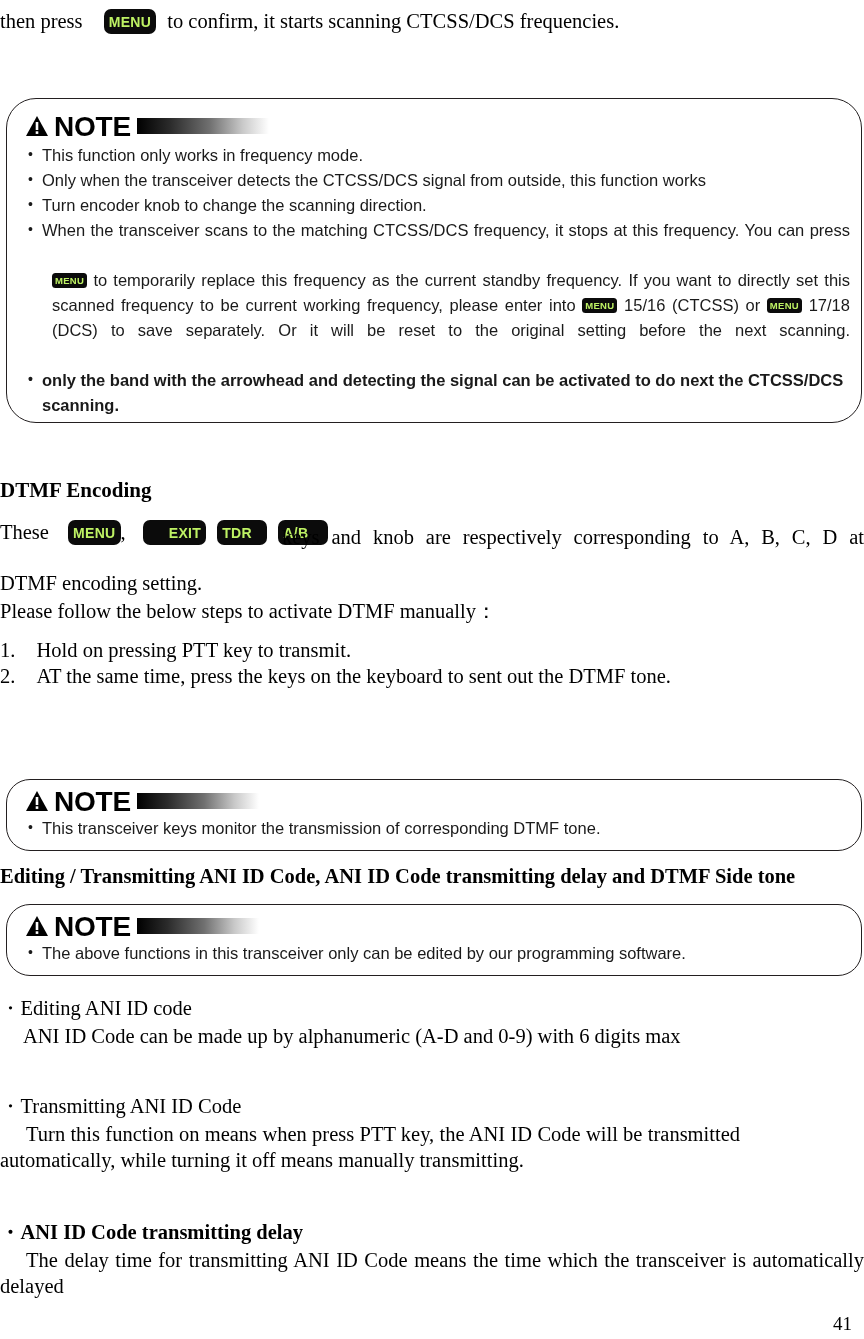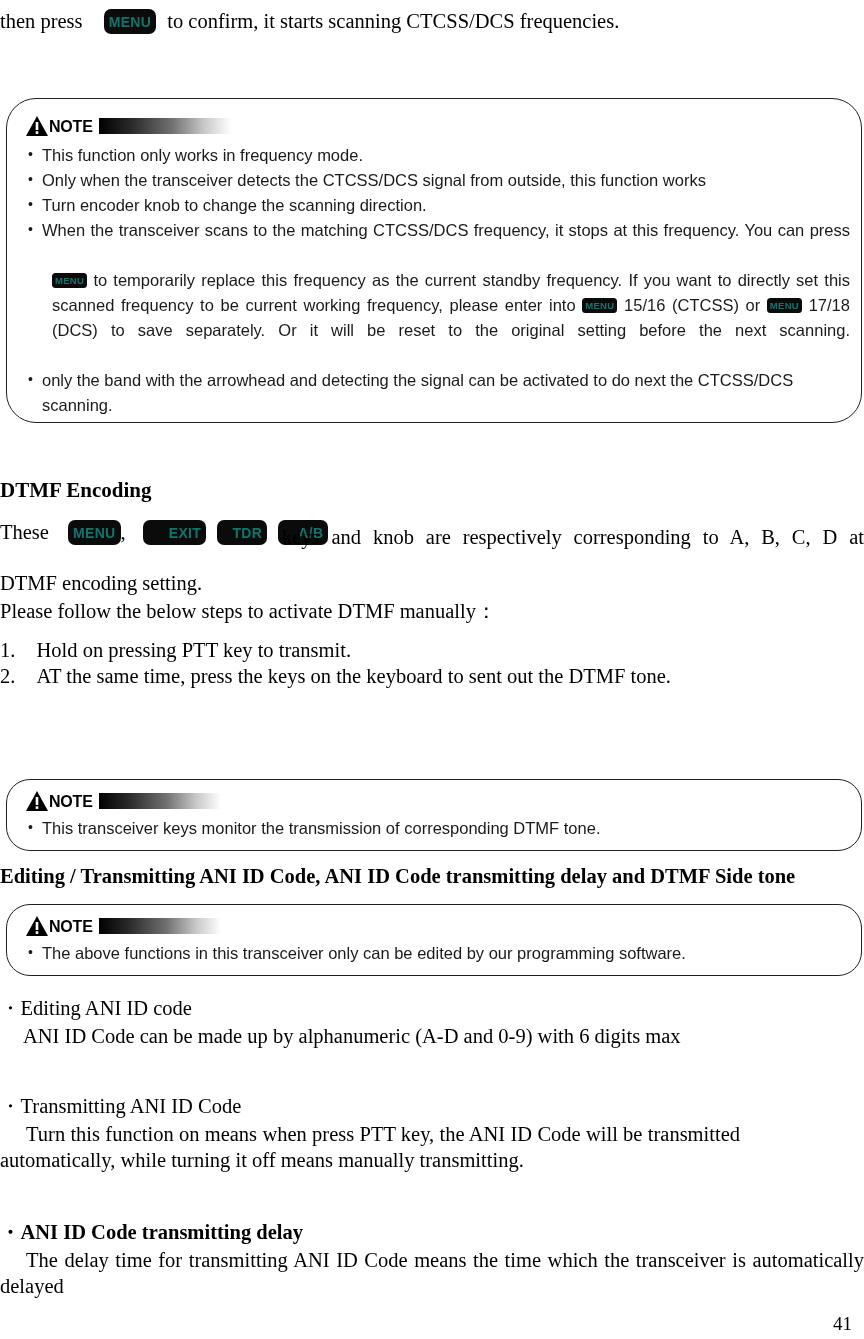--- a/index.html
+++ b/index.html
@@ -44,24 +44,24 @@
   .justify-all::after {
     content: "";
     display: inline-block;
     width: 100%;
   }
 
   
   .key {
     display: inline-block;
     background: #0b0b0b;
-    color: #0f766e;
+    color: #bef264;
     font-family: "Liberation Sans", "DejaVu Sans", sans-serif;
     font-weight: bold;
-    text-align: right;
+    text-align: left;
     vertical-align: middle;
     border-radius: 5px;
     letter-spacing: 0.3px;
     box-sizing: border-box;
     line-height: 1;
   }
   
   .key-lg {
     font-size: 14px;
     padding: 6px 5px 5px 5px;
@@ -93,23 +93,24 @@
   }
   .warn-tri {
     width: 24px;
     height: 22px;
     flex: 0 0 auto;
     display: block;
   }
   .note-word {
     font-family: "Liberation Sans", "DejaVu Sans", sans-serif;
     font-weight: bold;
-    font-size: 16px;
+    font-size: 28px;
     line-height: 23px;
     letter-spacing: -0.2px;
+    margin-left: 5px;
     color: #000;
   }
   .note-gradient {
     margin-left: 6px;
     height: 16px;
     width: 130px;
     background: linear-gradient(to right, #000000 0%, #2b2b2b 25%, #707070 55%, #c9c9c9 80%, #ffffff 100%);
   }
   .note-body {
     font-family: "Liberation Sans", "DejaVu Sans", sans-serif;
@@ -203,21 +204,21 @@
         <div class="nb-justify" style="margin-left:10px; margin-right:-5px;">
           <span class="key key-sm">MENU</span>
           <span>to temporarily replace this frequency as the current standby frequency. If you want to directly set this scanned frequency to be current working frequency, please enter into</span>
           <span class="key key-sm">MENU</span>
           <span>15/16 (CTCSS) or</span>
           <span class="key key-sm">MENU</span>
           <span>17/18 (DCS) to save separately. Or it will be reset to the original setting before the next scanning.</span>
         </div>
       </div>
 
-      <div class="note-li" style="margin-top:0px;">
+      <div class="note-li" style="margin-top:0px;font-weight:bold;">
         <span>only the band with the arrowhead and detecting the signal can be activated to do next the CTCSS/DCS scanning.</span>
       </div>
 
     </div>
   </div>
 
   <div class="h-sec" style="left:0px; top:477px;">DTMF Encoding</div>
 
   <div class="blk serif" style="left:0px; top:519px; width:864px;">
     <span>These</span>

